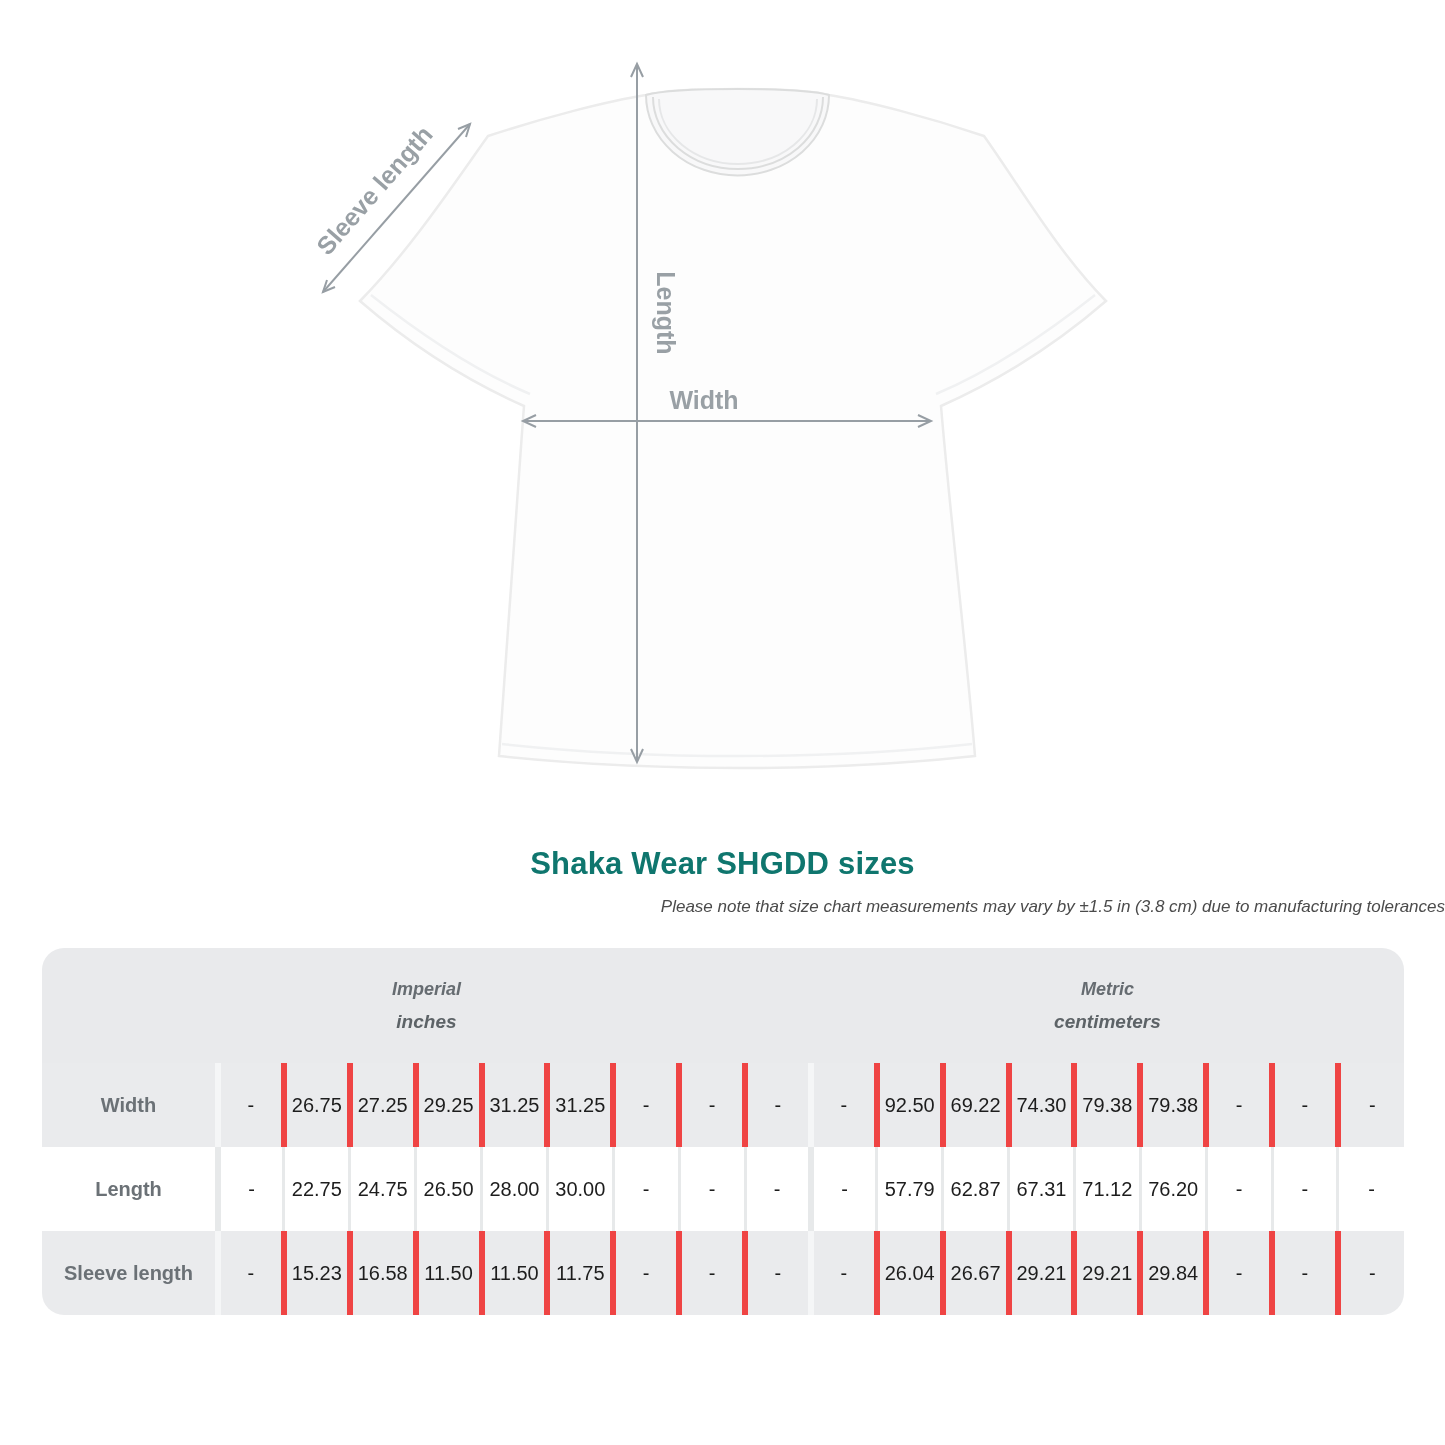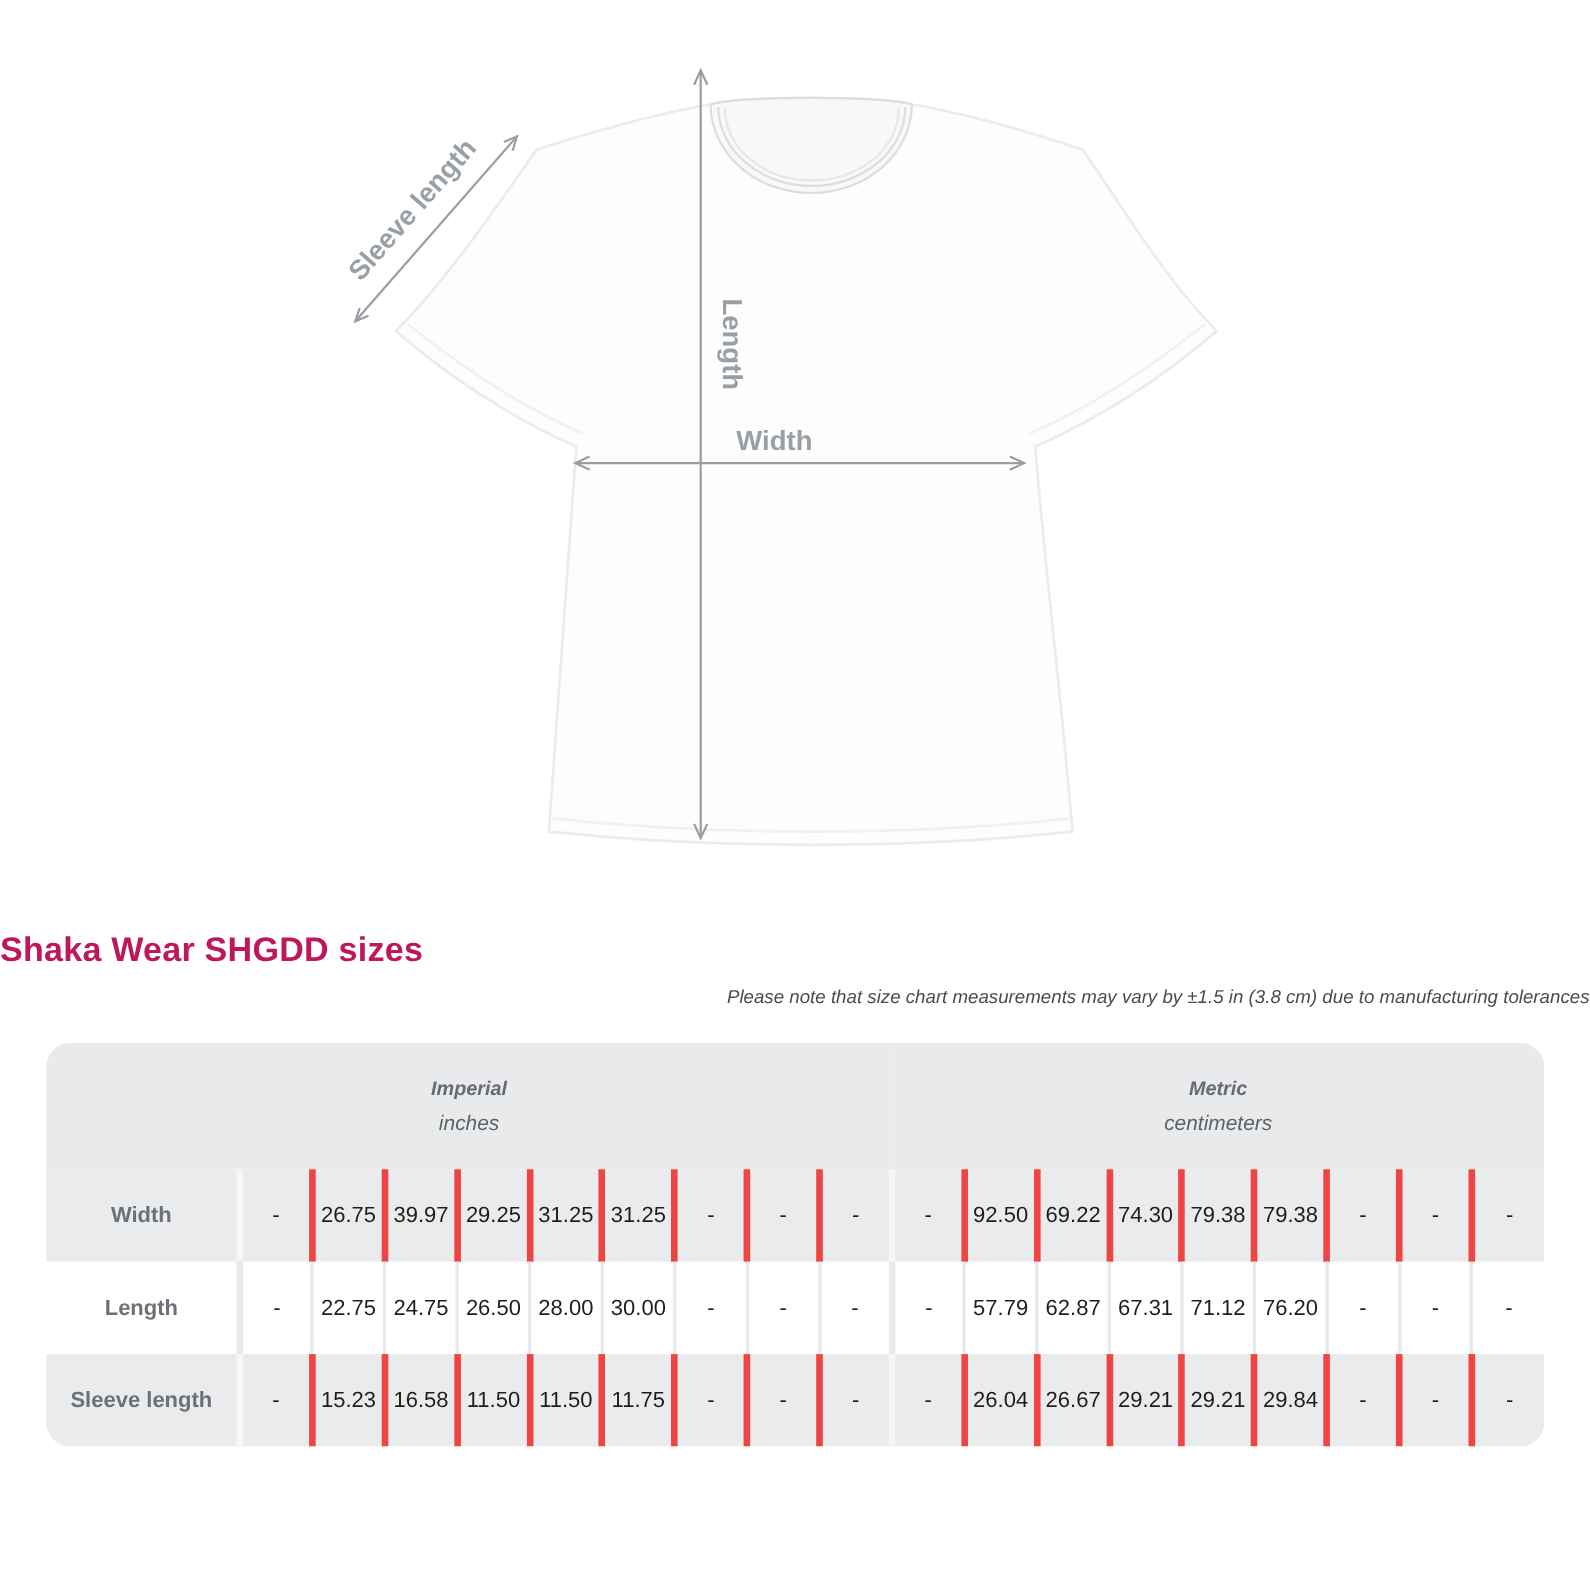--- a/index.html
+++ b/index.html
@@ -7,38 +7,38 @@
   body {
     width: 1445px; height: 1445px;
     position: relative;
     background: #ffffff;
     font-family: "Liberation Sans", sans-serif;
     overflow: hidden;
   }
   .diagram { position: absolute; top: 0; left: 0; width: 1445px; height: 810px; }
   .page-title {
     position: absolute; top: 846px; left: 0; width: 100%;
-    margin: 0; 
-    font-size: 31px; font-weight: 700; color: #be185d;
+    margin: 0; text-align: center;
+    font-size: 31px; font-weight: 700; color: #0f766e;
     letter-spacing: 0.2px;
   }
   .subtitle {
     position: absolute; top: 897px; left: 0; width: 100%;
     margin: 0; text-align: right;
     font-size: 17px; font-style: italic; color: #4b4b4b;
   }
   .tablewrap {
     position: absolute; top: 948px; left: 42px; width: 1362px;
     border-radius: 22px; overflow: hidden; background: #ffffff;
   }
   table { width: 100%; border-collapse: collapse; table-layout: fixed; }
   col.c-label { width: 176px; }
   tr.band th { background: #e9eaec; height: 115px; padding: 0; vertical-align: middle; }
   .group-name { font-size: 18px; font-weight: 700; font-style: italic; color: #666c71; }
-  .group-unit { font-size: 19px; font-weight: 400; font-style: italic; color: #5d6367; margin-top: 11px; }
+  .group-unit { font-size: 19px; font-weight: 700; font-style: italic; color: #5d6367; margin-top: 11px; }
   tr.cols th { background: #ffffff; height: 82px; font-size: 18px; font-weight: 700; color: #70767c; padding: 0; }
   tr.cols th.rlabel-h { font-size: 20px; }
   tbody tr { height: 84px; }
   tbody td { text-align: center; font-size: 20px; color: #1d1d1d; padding: 0; }
   td.rlabel { font-weight: 700; color: #6b7176; font-size: 20px; }
   tr.gray { background: #eaebed; }
   tr.white { background: #ffffff; }
   tr.cols th.sep, tr.white td.sep { border-left: 3px solid #e7e9ea; }
   tr.cols th.gut, tr.white td.gut { border-left: 6px solid #e7e9ea; }
   tr.gray td.sep { border-left: 6px solid #ef4444; }
@@ -134,21 +134,21 @@
           <div class="group-name">Metric</div>
           <div class="group-unit">centimeters</div>
         </th>
       </tr>
     </thead>
     <tbody>
       <tr class="gray">
         <td class="rlabel">Width</td>
         <td class="gut">-</td>
         <td class="sep">26.75</td>
-        <td class="sep">39.97</td>
+        <td class="sep">27.25</td>
         <td class="sep">29.25</td>
         <td class="sep">31.25</td>
         <td class="sep">31.25</td>
         <td class="sep">-</td>
         <td class="sep">-</td>
         <td class="sep">-</td>
         <td class="gut">-</td>
         <td class="sep">92.50</td>
         <td class="sep">69.22</td>
         <td class="sep">74.30</td>

